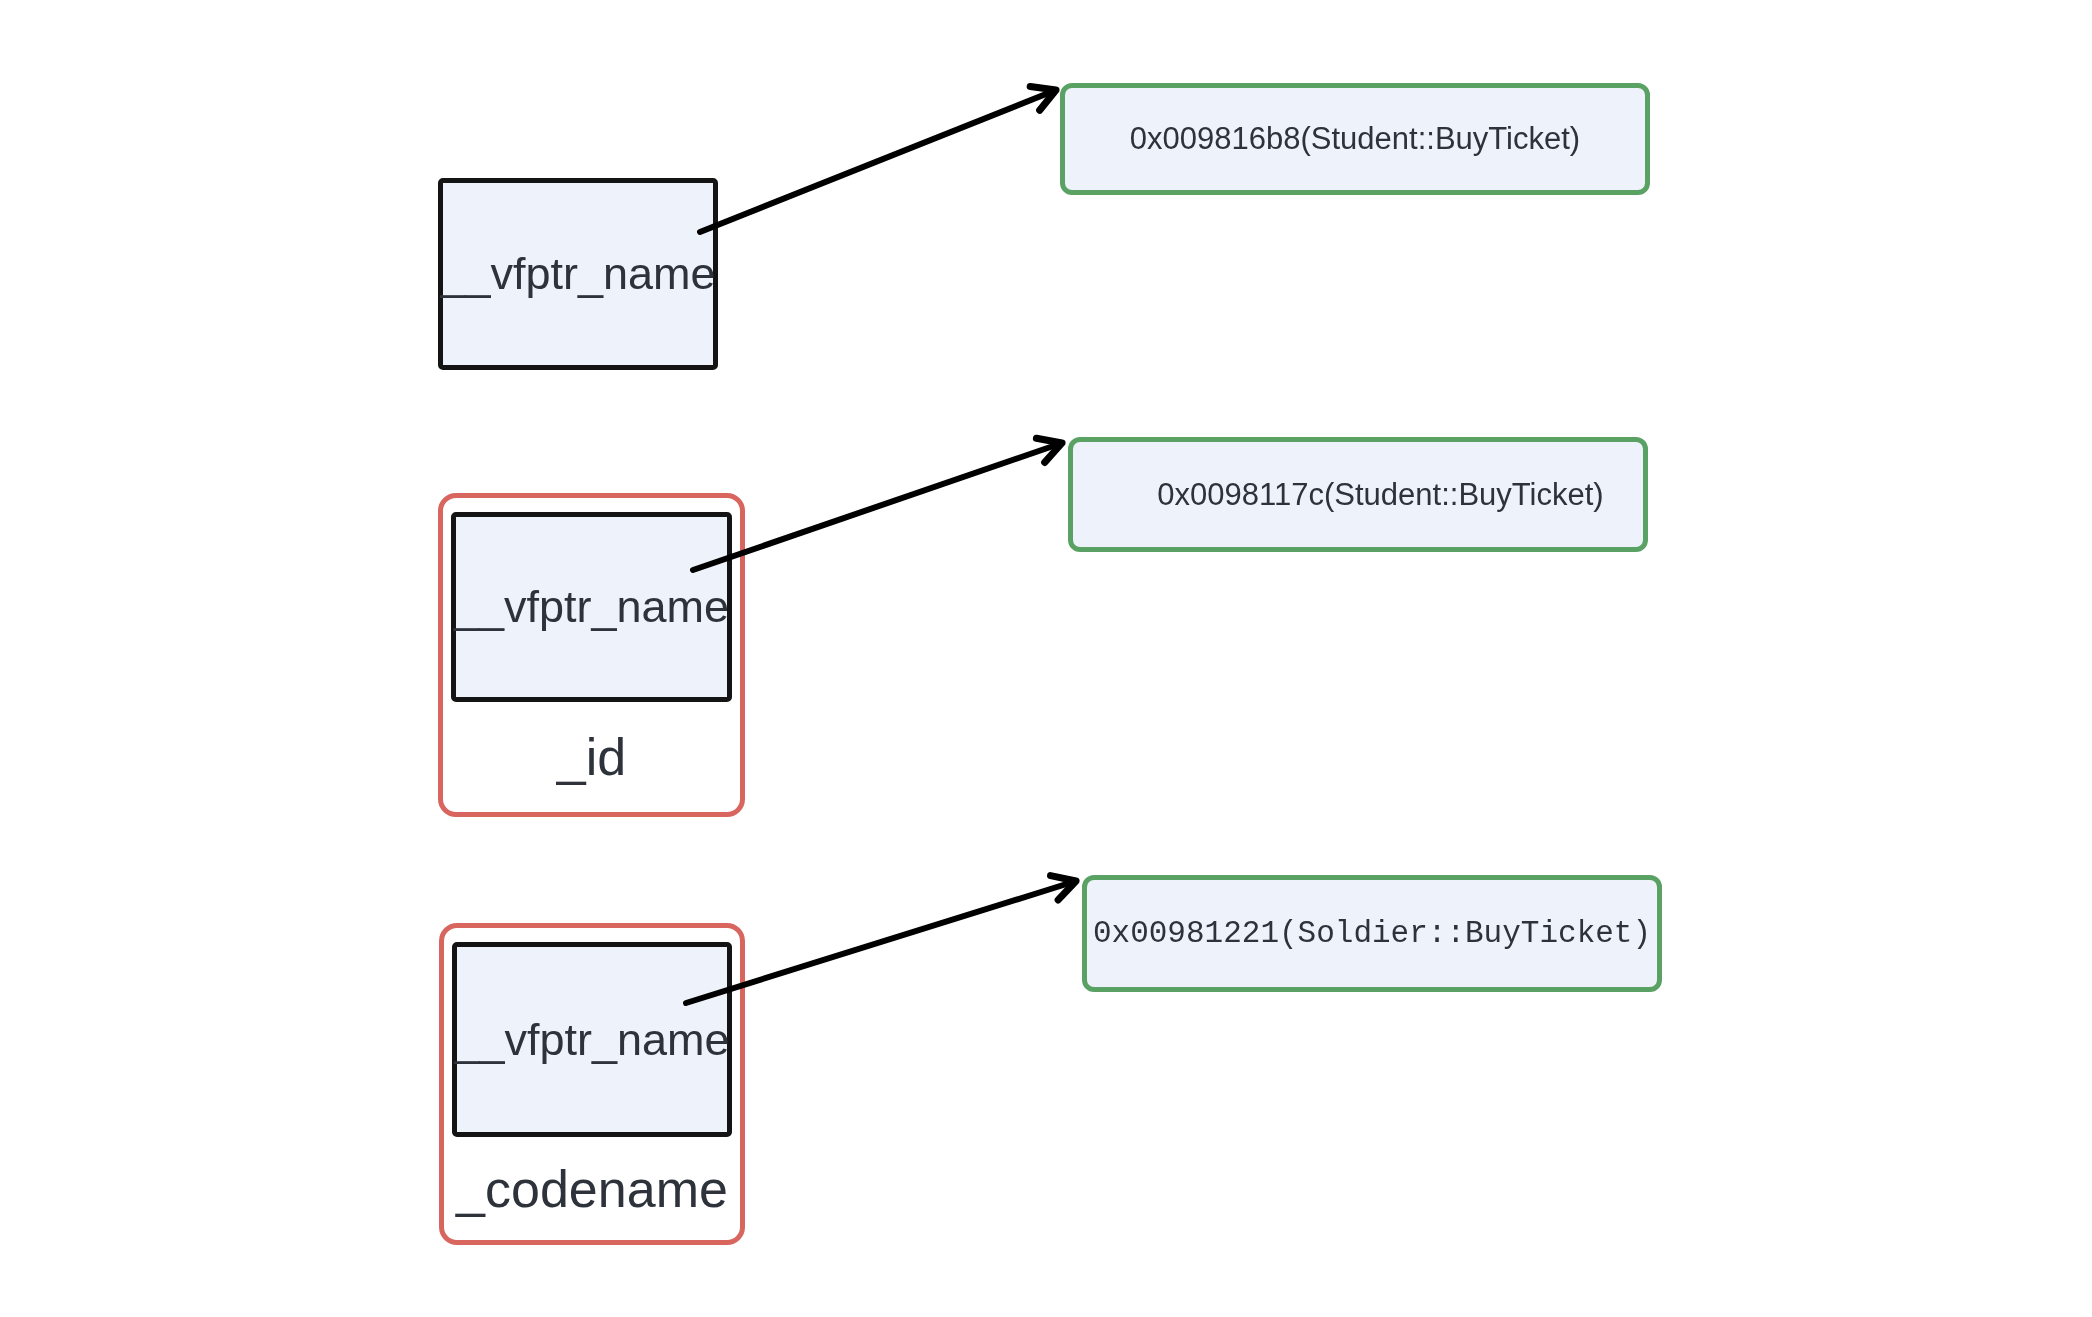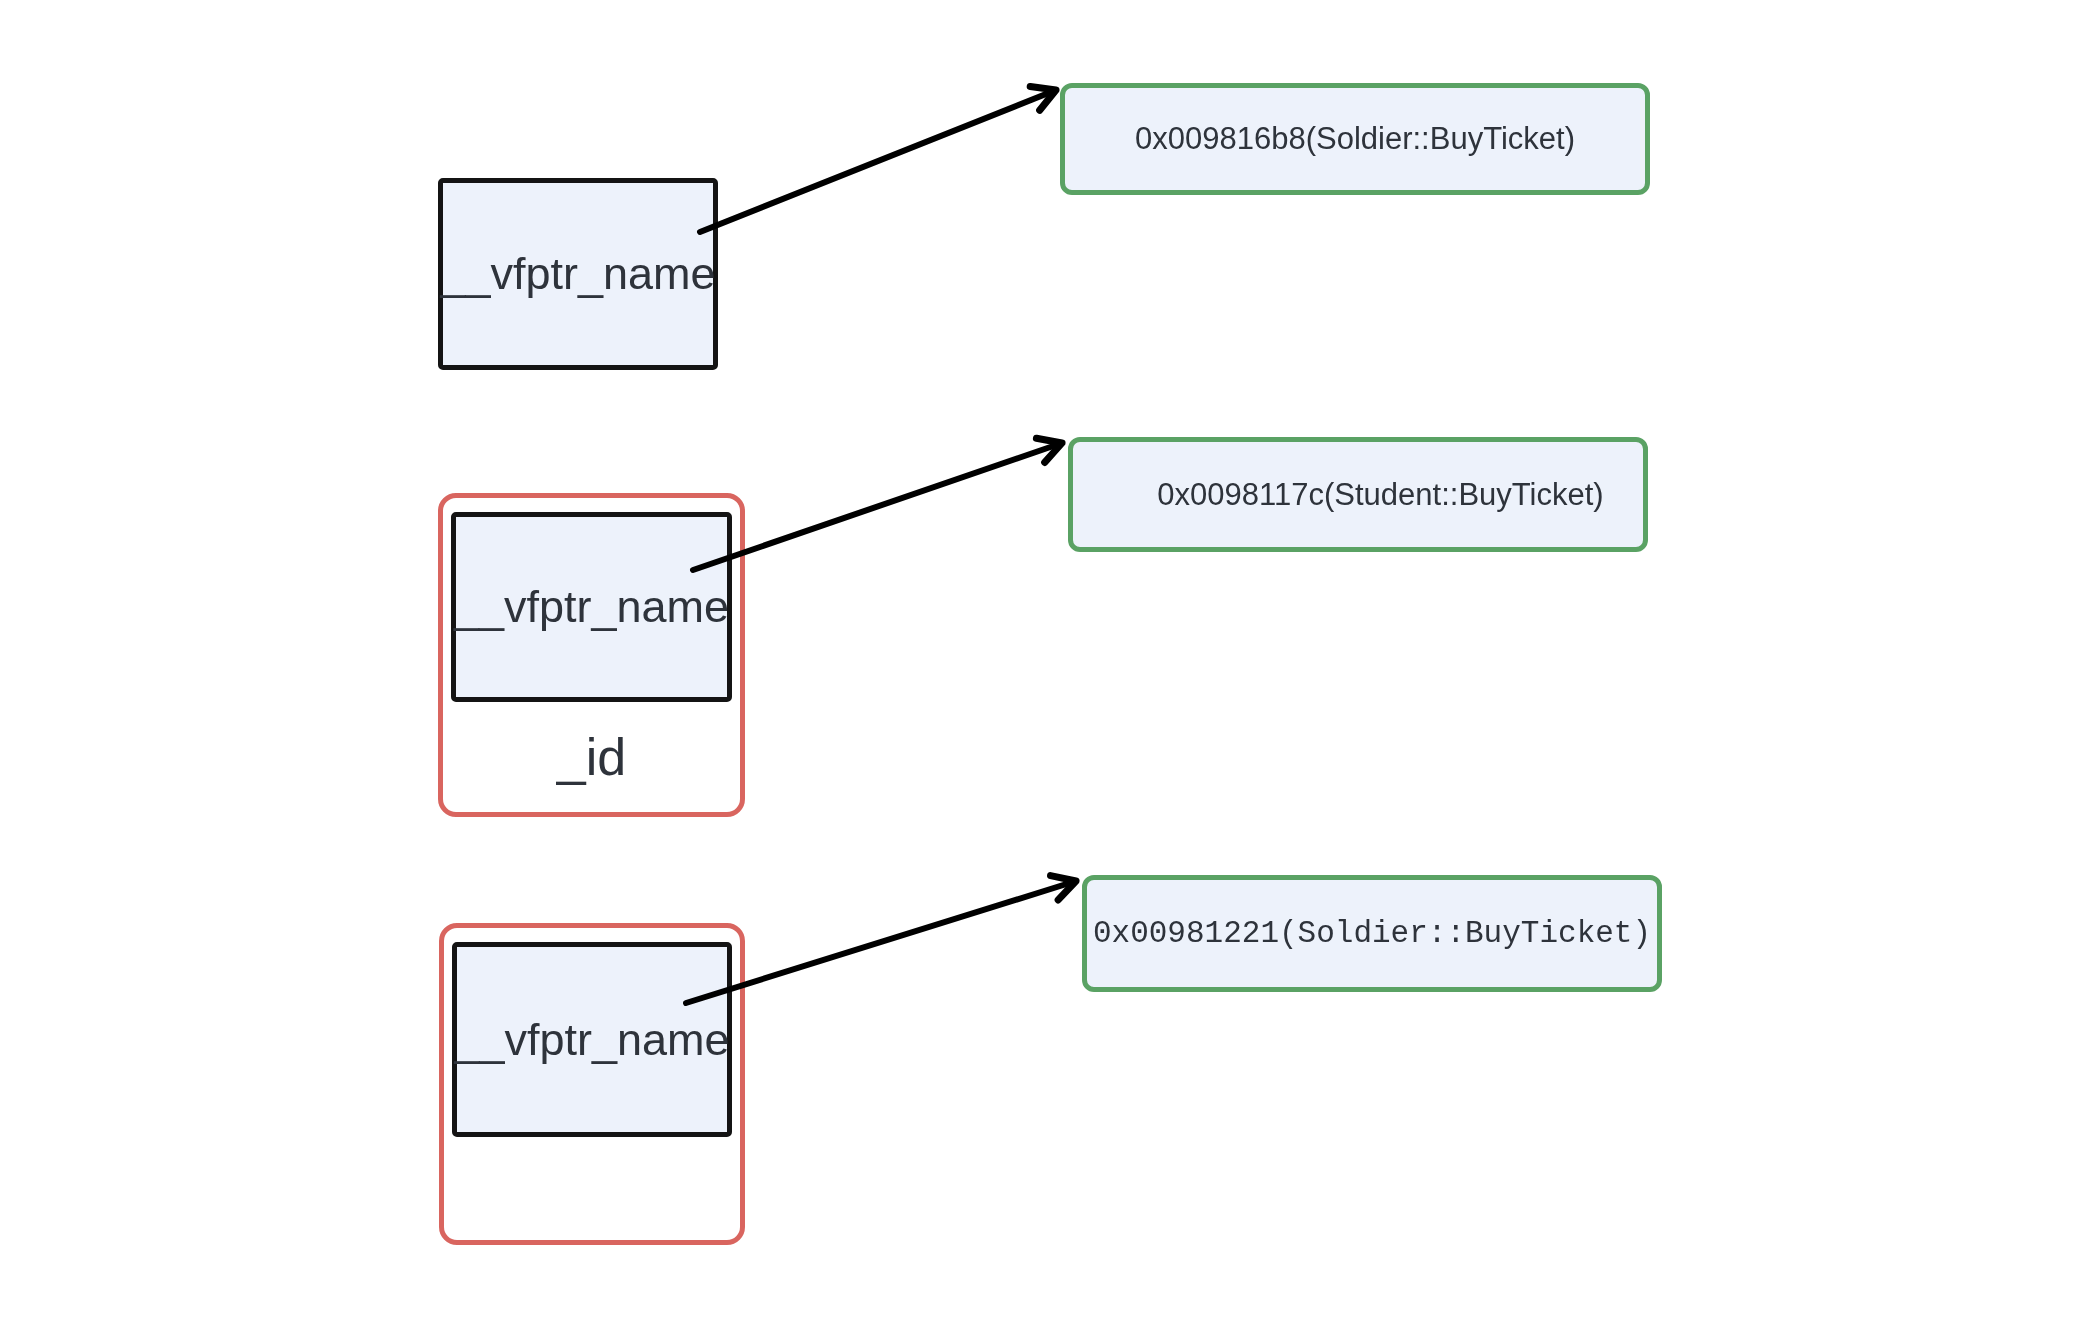--- a/index.html
+++ b/index.html
@@ -72,39 +72,40 @@
 </head>
 <body>
 
 <div class="canvas">
 
   <div class="member-box pos-person-box">
     <div class="field">__vfptr</div>
     <div class="field">_name</div>
   </div>
   <div class="vtable-box pos-person-vt">
-    <span>0x009816b8(Soldier::BuyTicket)</span>
+    <span>0x009816b8(Student::BuyTicket)</span>
   </div>
 
   <div class="object-wrap pos-student-wrap">
     <div class="member-box pos-student-inner">
       <div class="field">__vfptr</div>
       <div class="field">_name</div>
     </div>
     <div class="extra-field">_id</div>
   </div>
   <div class="vtable-box pos-student-vt">
     <span>0x0098117c(Student::BuyTicket)</span>
   </div>
 
   <div class="object-wrap pos-soldier-wrap">
     <div class="member-box pos-soldier-inner">
       <div class="field">__vfptr</div>
       <div class="field">_name</div>
     </div>
+    <div class="extra-field">_codename</div>
   </div>
   <div class="vtable-box pos-soldier-vt">
     <span>0x00981221(Soldier::BuyTicket)</span>
   </div>
 
   <svg class="arrow-layer" viewBox="0 0 2092 1317" xmlns="http://www.w3.org/2000/svg">
     <defs>
       <marker id="ah" viewBox="0 0 24 24" refX="20" refY="12" markerWidth="34" markerHeight="34" markerUnits="userSpaceOnUse" orient="auto">
         <polyline points="4,3 20,12 4,21" fill="none" stroke="#000000" stroke-width="5" stroke-linecap="round" stroke-linejoin="round"></polyline>
       </marker>

